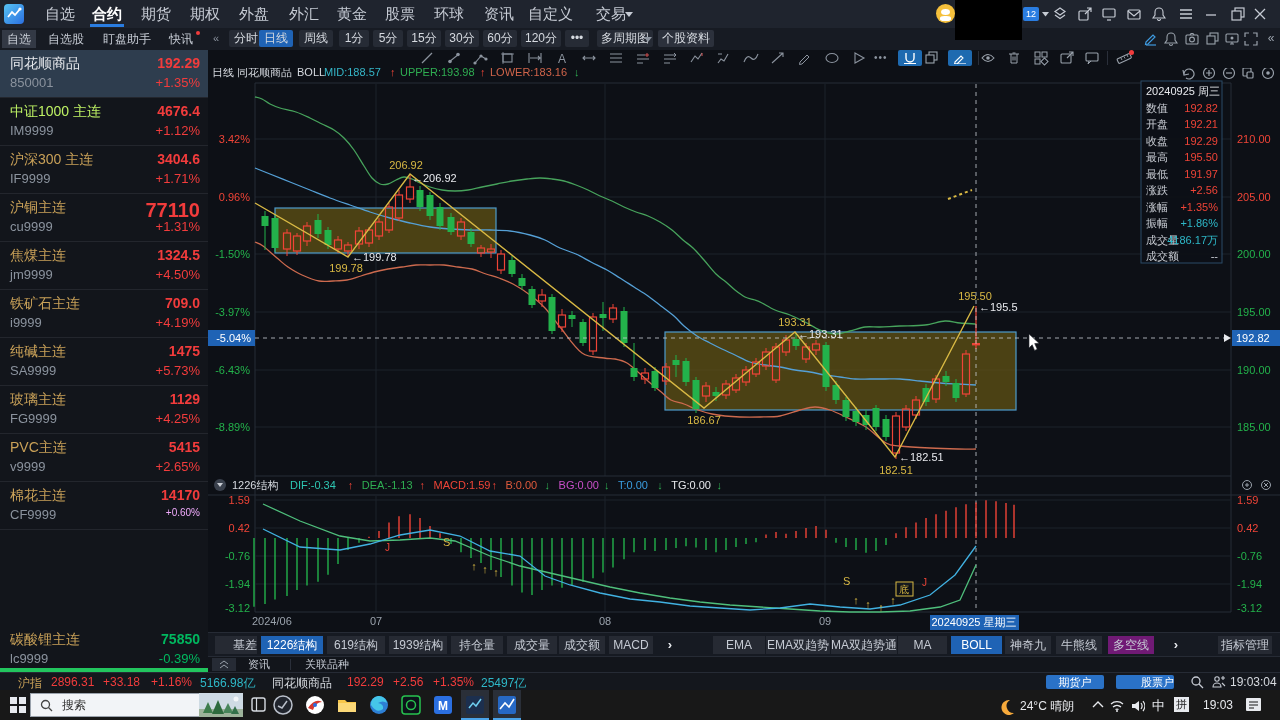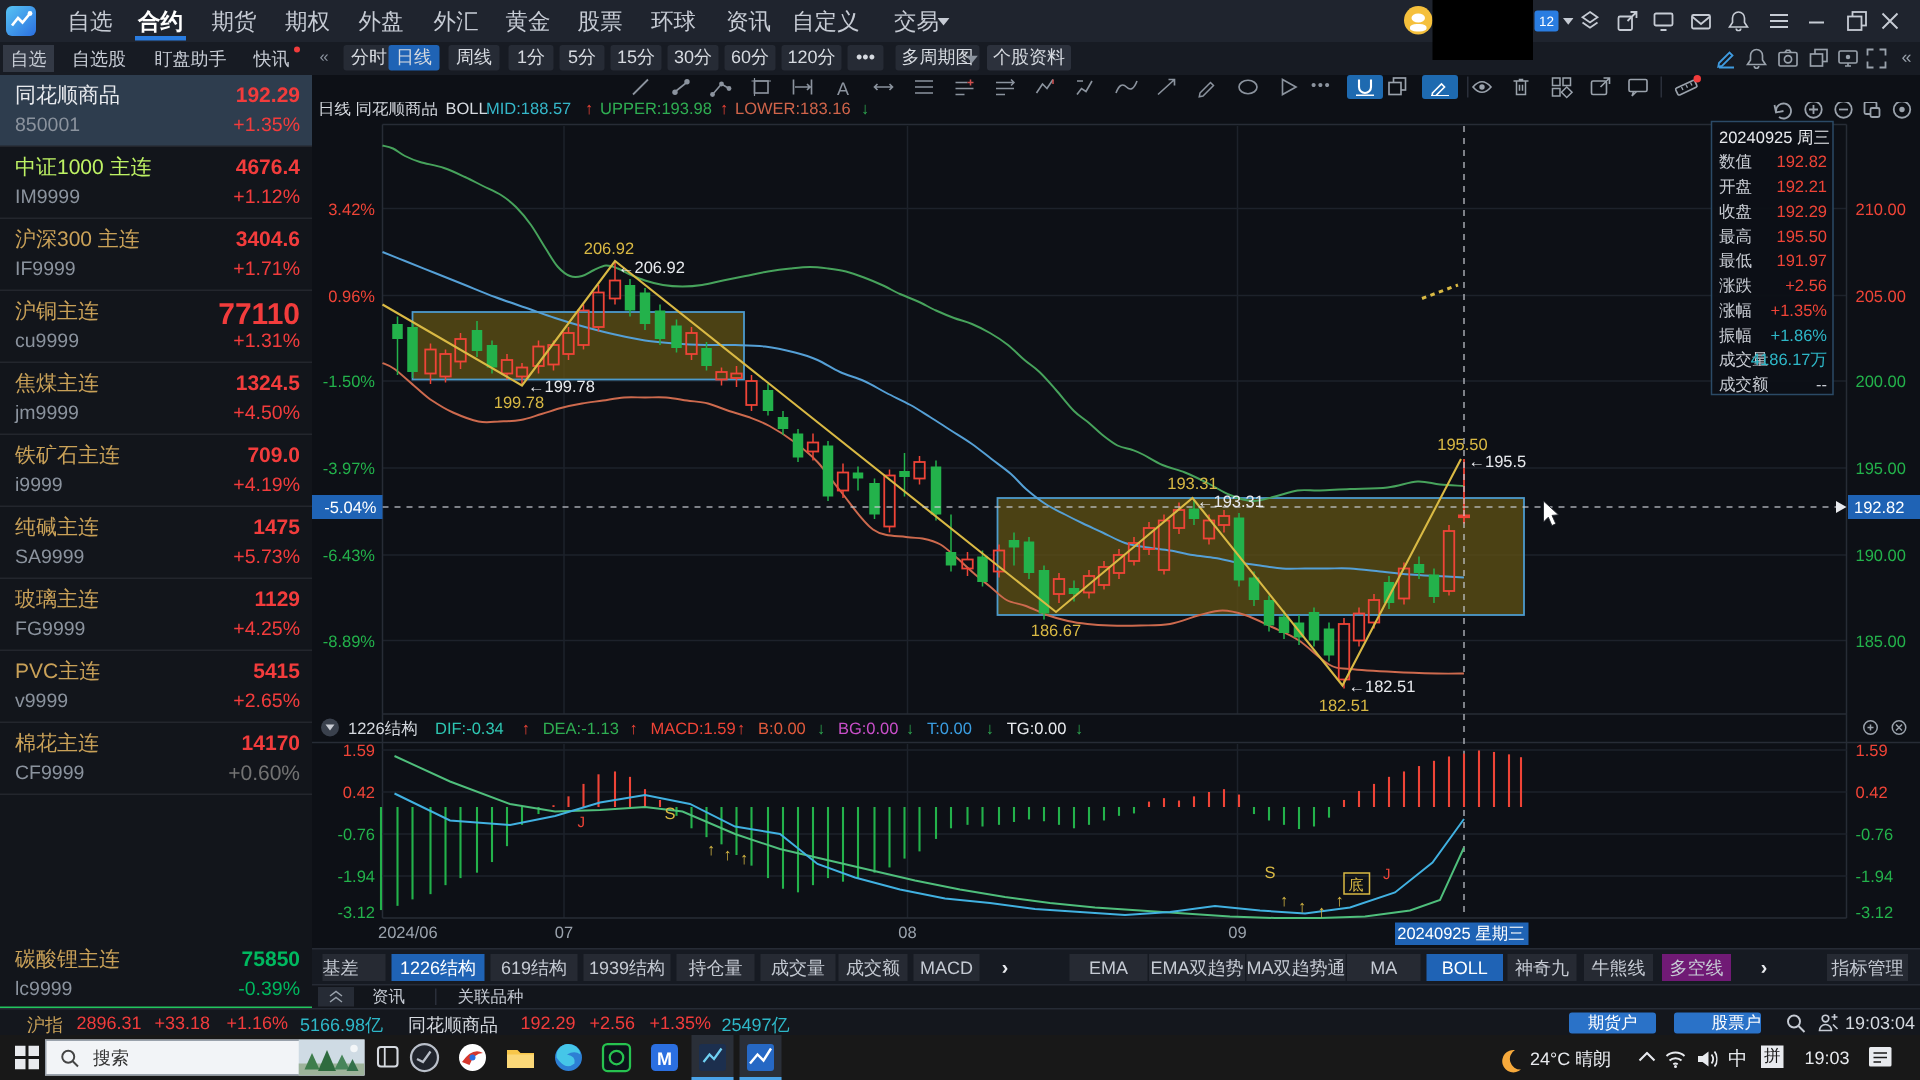--- a/index.html
+++ b/index.html
@@ -275,23 +275,23 @@
     <div style="position:absolute;left:0;top:384px;width:208px;height:48px;border-bottom:1px solid #23262d;box-sizing:border-box">
       <div style="position:absolute;left:10px;top:5px;font-size:14px;color:#c9a158">PVC主连</div>
       <div style="position:absolute;left:10px;top:25px;font-size:13px;color:#8b939e">v9999</div>
       <div style="position:absolute;right:8px;top:5px;font-size:14px;font-weight:bold;color:#f23c3c">5415</div>
       <div style="position:absolute;right:8px;top:25px;font-size:13px;color:#f23c3c">+2.65%</div>
     </div>
     <div style="position:absolute;left:0;top:432px;width:208px;height:48px;border-bottom:1px solid #23262d;box-sizing:border-box">
       <div style="position:absolute;left:10px;top:5px;font-size:14px;color:#c9a158">棉花主连</div>
       <div style="position:absolute;left:10px;top:25px;font-size:13px;color:#8b939e">CF9999</div>
       <div style="position:absolute;right:8px;top:5px;font-size:14px;font-weight:bold;color:#f23c3c">14170</div>
-      <div style="position:absolute;right:8px;top:25px;font-size:14px;color:#737373">+0.60%</div>
-    </div>
-    <div style="position:absolute;left:0;top:576px;width:208px;height:48px;border-bottom:3px solid #22c55e;box-sizing:border-box">
+      <div style="position:absolute;right:8px;top:25px;font-size:10px;color:#f0abfc">+0.60%</div>
+    </div>
+    <div style="position:absolute;left:0;top:576px;width:208px;height:48px;border-bottom:6px solid #22c55e;box-sizing:border-box">
       <div style="position:absolute;left:10px;top:5px;font-size:14px;color:#c9a158">碳酸锂主连</div>
       <div style="position:absolute;left:10px;top:25px;font-size:13px;color:#8b939e">lc9999</div>
       <div style="position:absolute;right:8px;top:5px;font-size:14px;font-weight:bold;color:#00b85f">75850</div>
       <div style="position:absolute;right:8px;top:25px;font-size:13px;color:#00b85f">-0.39%</div>
     </div>
   </div>
 <svg width="1072" height="564" viewBox="208 68 1072 564" style="position:absolute;left:208px;top:68px">
 <rect x="208" y="68" width="1072" height="564" fill="#0d1016"></rect>
 <line x1="255" y1="139" x2="1231" y2="139" stroke="#1d222b" stroke-width="1"></line>
 <line x1="255" y1="197" x2="1231" y2="197" stroke="#1d222b" stroke-width="1"></line>
@@ -693,21 +693,21 @@
 <text x="893" y="604" fill="#d9b944" font-size="11" text-anchor="middle">↑</text>
 <text x="252" y="625" fill="#9aa2ac" font-size="11">2024/06</text>
 <text x="376" y="625" fill="#9aa2ac" font-size="11" text-anchor="middle">07</text>
 <text x="605" y="625" fill="#9aa2ac" font-size="11" text-anchor="middle">08</text>
 <text x="825" y="625" fill="#9aa2ac" font-size="11" text-anchor="middle">09</text>
 <rect x="930" y="615" width="89" height="15" fill="#1f63b5"></rect>
 <text x="974" y="626" fill="#fff" font-size="11" text-anchor="middle">20240925 星期三</text>
 <path d="M1029,334 l0,14 3.2,-3.2 2.4,5.6 2.6,-1.2 -2.5,-5.6 4.3,-0.4 z" fill="#fff" stroke="#23262c" stroke-width="0.6"></path>
 </svg>
 <div style="position:absolute;left:208px;top:632px;width:1072px;height:24px;background:#161a22;border-top:1px solid #262b35;box-sizing:border-box">
-    <div style="position:absolute;left:7px;top:3px;width:42px;height:18px;background:#262a33;color:#c6cbd4;font-size:12px;text-align:left;line-height:18px;overflow:hidden">基差</div>
+    <div style="position:absolute;left:7px;top:3px;width:42px;height:18px;background:#262a33;color:#c6cbd4;font-size:12px;text-align:right;line-height:18px;overflow:hidden">基差</div>
     <div style="position:absolute;left:53px;top:3px;width:62px;height:18px;background:#1f63b5;color:#fff;font-size:12px;text-align:center;line-height:18px;overflow:hidden">1226结构</div>
     <div style="position:absolute;left:119px;top:3px;width:58px;height:18px;background:#262a33;color:#c6cbd4;font-size:12px;text-align:center;line-height:18px;overflow:hidden">619结构</div>
     <div style="position:absolute;left:181px;top:3px;width:58px;height:18px;background:#262a33;color:#c6cbd4;font-size:12px;text-align:center;line-height:18px;overflow:hidden">1939结构</div>
     <div style="position:absolute;left:243px;top:3px;width:52px;height:18px;background:#262a33;color:#c6cbd4;font-size:12px;text-align:center;line-height:18px;overflow:hidden">持仓量</div>
     <div style="position:absolute;left:299px;top:3px;width:50px;height:18px;background:#262a33;color:#c6cbd4;font-size:12px;text-align:center;line-height:18px;overflow:hidden">成交量</div>
     <div style="position:absolute;left:351px;top:3px;width:46px;height:18px;background:#262a33;color:#c6cbd4;font-size:12px;text-align:center;line-height:18px;overflow:hidden">成交额</div>
     <div style="position:absolute;left:401px;top:3px;width:44px;height:18px;background:#262a33;color:#c6cbd4;font-size:12px;text-align:center;line-height:18px;overflow:hidden">MACD</div>
     <div style="position:absolute;left:452px;top:3px;width:20px;height:18px;color:#e8eaee;font-size:13px;font-weight:bold;text-align:center;line-height:17px">›</div>
     <div style="position:absolute;left:505px;top:3px;width:52px;height:18px;background:#262a33;color:#c6cbd4;font-size:12px;text-align:center;line-height:18px;overflow:hidden">EMA</div>
     <div style="position:absolute;left:558px;top:3px;width:64px;height:18px;background:#262a33;color:#c6cbd4;font-size:12px;text-align:center;line-height:18px;overflow:hidden">EMA双趋势通</div>

